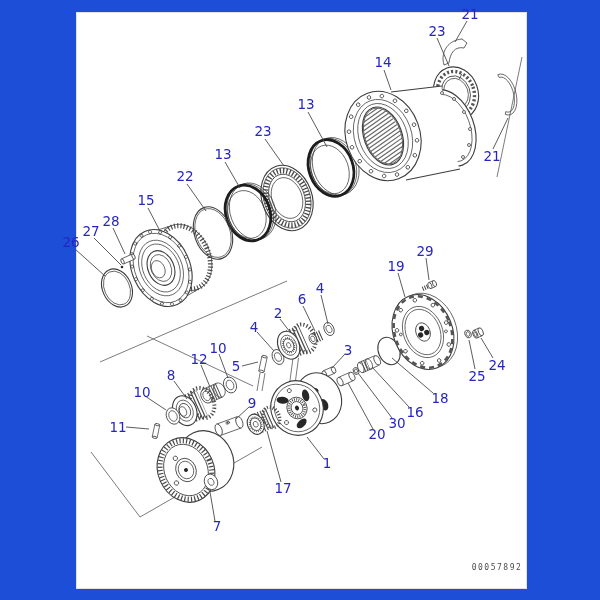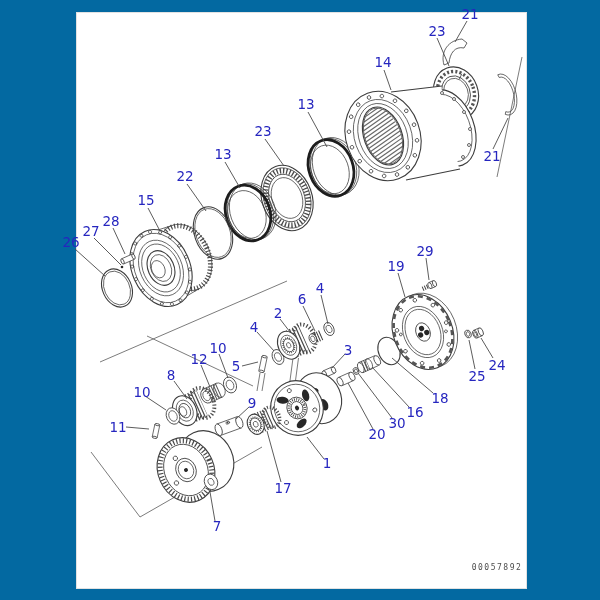--- a/index.html
+++ b/index.html
@@ -1,16 +1,16 @@
 <!DOCTYPE html>
 <html><head>
 <meta charset="utf-8">
 <style>
   html,body{margin:0;padding:0;background:#ffffff;}
-  .canvas{position:relative;width:600px;height:600px;background:#0369a1;overflow:hidden;}
+  .canvas{position:relative;width:600px;height:600px;background:#1d4ed8;overflow:hidden;}
   svg{position:absolute;left:0;top:0;}
   .callout{font:13.5px "DejaVu Sans","Liberation Sans",sans-serif;fill:#2626bf;text-anchor:middle;dominant-baseline:central;}
   .fignum{font:8px "DejaVu Sans Mono","Liberation Mono",monospace;fill:#4d4d4d;letter-spacing:1.5px;text-anchor:middle;}
   .ln{fill:none;stroke:#3d3d3d;stroke-width:1.1;}
   .lt{fill:none;stroke:#3d3d3d;stroke-width:0.7;}
   .thk{fill:none;stroke:#1d1d1d;stroke-width:2.8;}
   .wf{fill:#ffffff;stroke:#3d3d3d;stroke-width:1.1;}
   .wf2{fill:#ffffff;stroke:#3d3d3d;stroke-width:0.8;}
   .hole{fill:#ffffff;stroke:#3d3d3d;stroke-width:0.8;}
   .dk{fill:#272727;stroke:none;}

